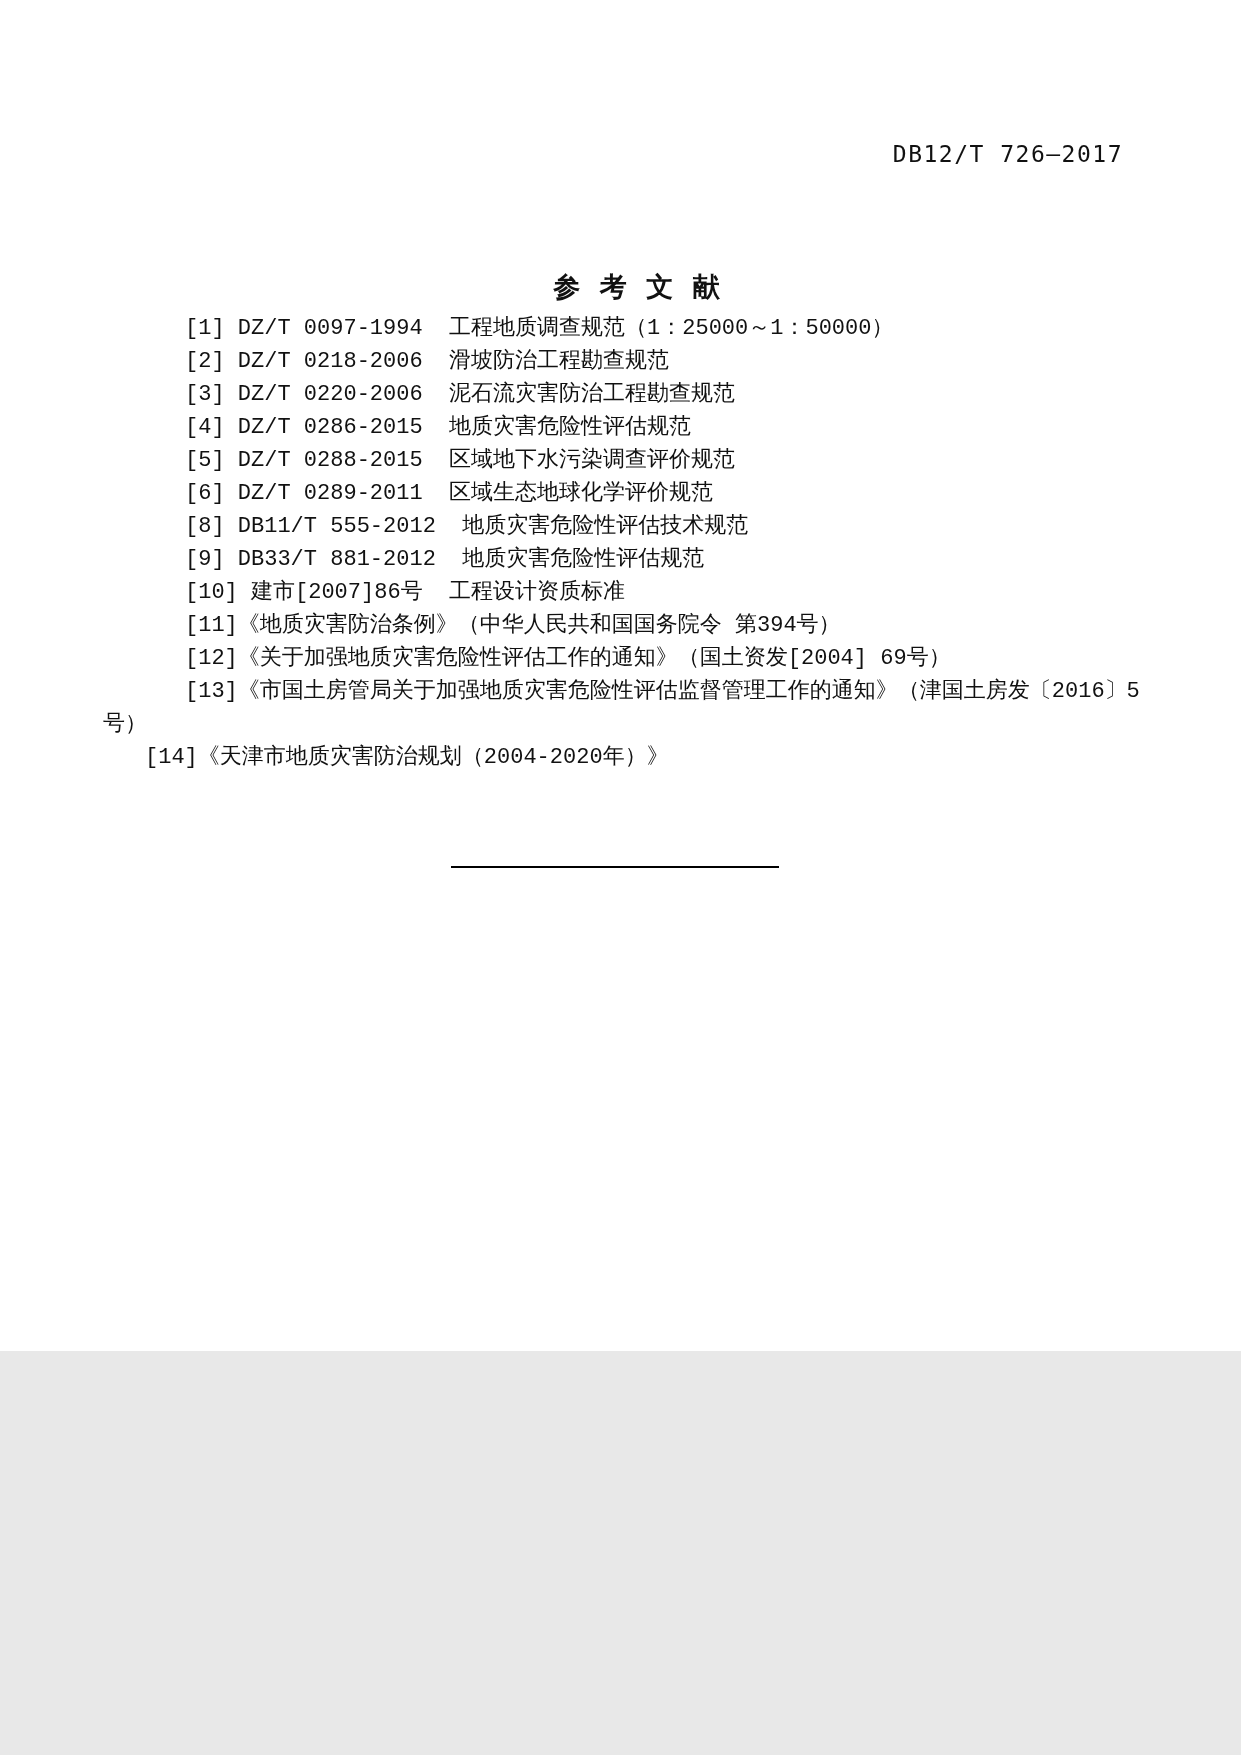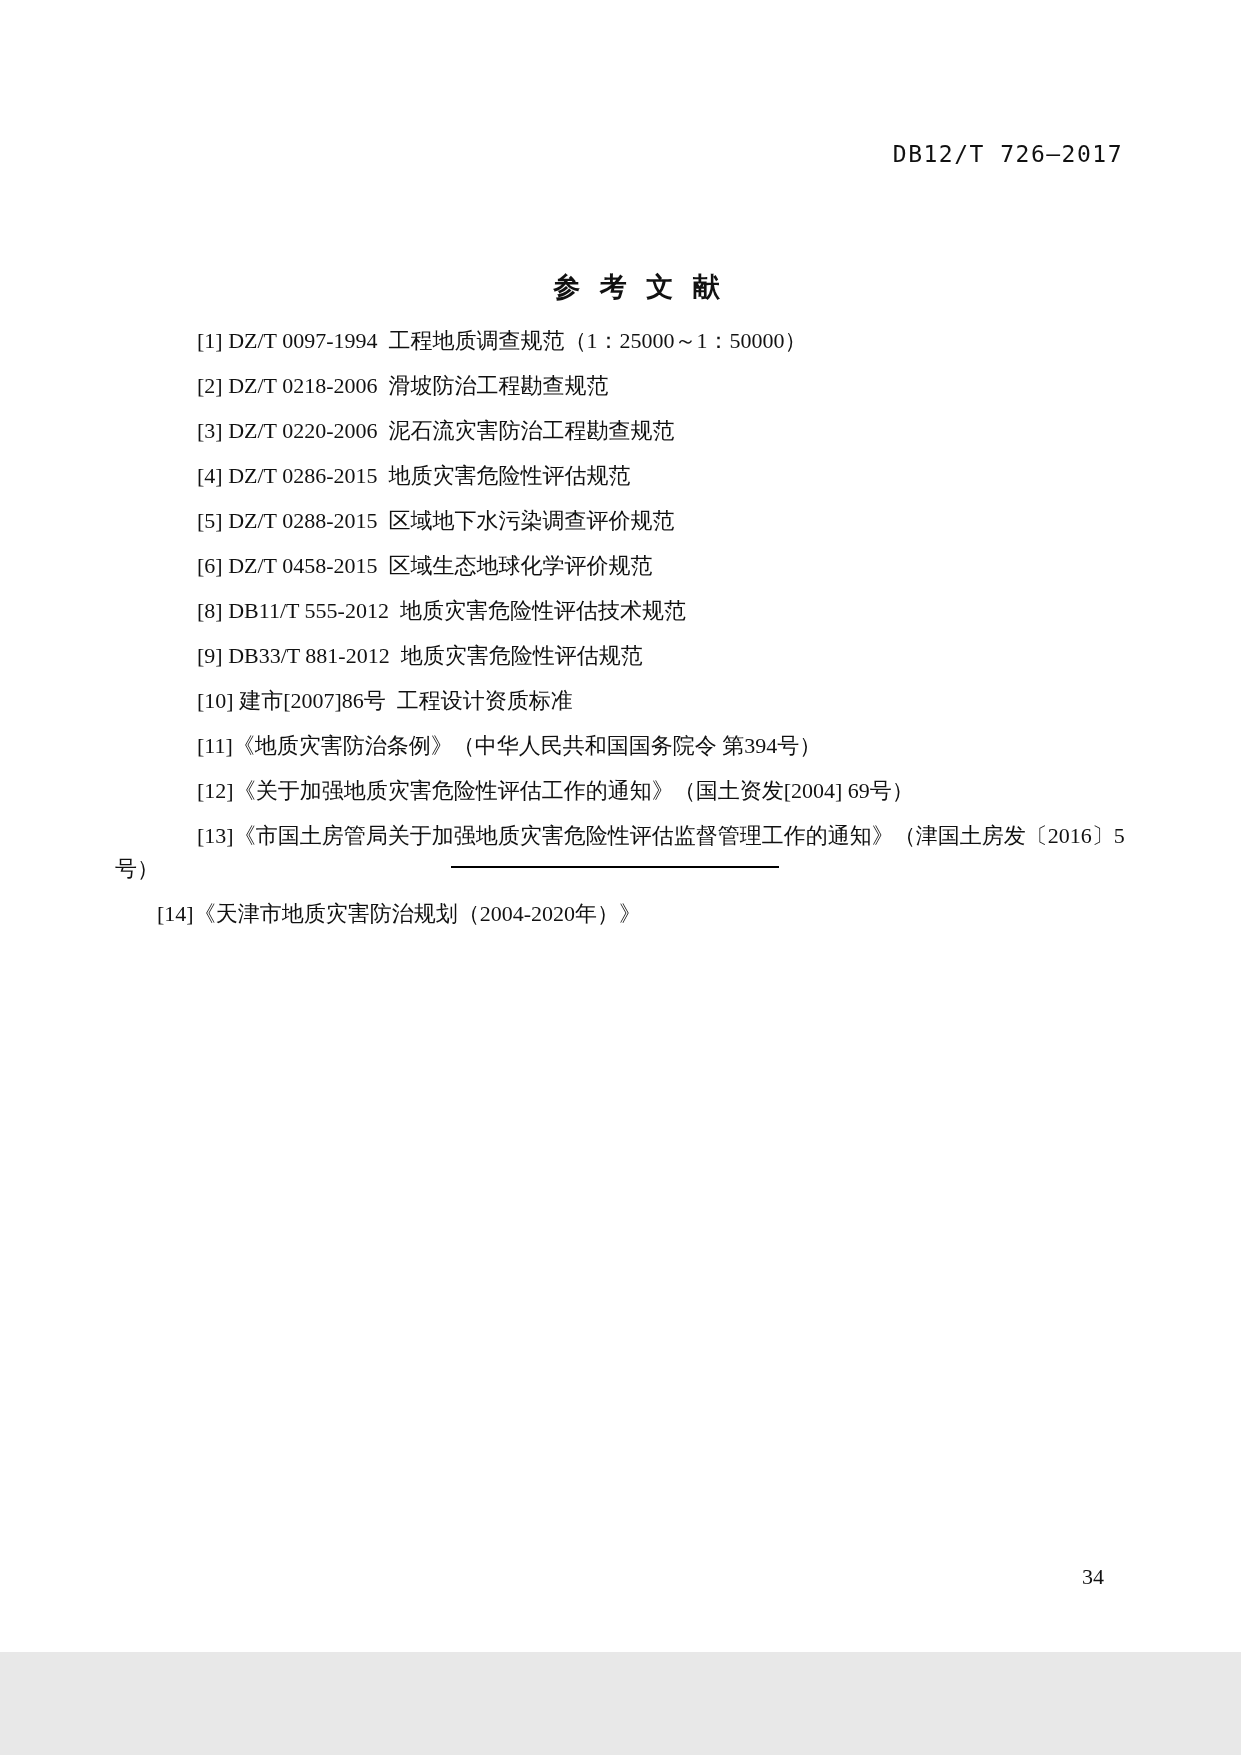--- a/index.html
+++ b/index.html
@@ -3,21 +3,21 @@
 <meta charset="utf-8">
 <style>
   html, body {
     margin: 0;
     padding: 0;
     background: #e8e8e8;
   }
   .page {
     position: relative;
     width: 1241px;
-    height: 1652px;
+    height: 1351px;
     margin: 0 auto;
     background: #ffffff;
     color: #111111;
     font-family: "Liberation Serif", "DejaVu Serif", serif;
     overflow: hidden;
   }
   .header-code {
     position: absolute;
     top: 141px;
     right: 118px;
@@ -40,23 +40,24 @@
   }
   .refs {
     position: absolute;
     top: 312px;
     left: 103px;
     width: 1038px;
     font-size: 22px;
     line-height: 33px;
   }
   .refs p {
-    margin: 12px;
+    margin: 0;
     text-indent: 82px;
     white-space: pre-wrap;
+    font-family: Liberation Mono, monospace;
   }
   .refs p:nth-child(13) {
     text-indent: 42px;
   }
   .end-divider {
     position: absolute;
     top: 866px;
     left: 451px;
     width: 328px;
     height: 0;
@@ -77,21 +78,21 @@
   <div class="header-code">DB12/T 726—2017</div>
 
   <h1 class="doc-title">参  考  文  献</h1>
 
   <div class="refs">
     <p>[1] DZ/T 0097-1994  工程地质调查规范（1：25000～1：50000）</p>
     <p>[2] DZ/T 0218-2006  滑坡防治工程勘查规范</p>
     <p>[3] DZ/T 0220-2006  泥石流灾害防治工程勘查规范</p>
     <p>[4] DZ/T 0286-2015  地质灾害危险性评估规范</p>
     <p>[5] DZ/T 0288-2015  区域地下水污染调查评价规范</p>
-    <p>[6] DZ/T 0458-2015  区域生态地球化学评价规范</p>
+    <p>[6] DZ/T 0289-2011  区域生态地球化学评价规范</p>
     <p>[8] DB11/T 555-2012  地质灾害危险性评估技术规范</p>
     <p>[9] DB33/T 881-2012  地质灾害危险性评估规范</p>
     <p>[10] 建市[2007]86号  工程设计资质标准</p>
     <p>[11]《地质灾害防治条例》（中华人民共和国国务院令 第394号）</p>
     <p>[12]《关于加强地质灾害危险性评估工作的通知》（国土资发[2004] 69号）</p>
     <p>[13]《市国土房管局关于加强地质灾害危险性评估监督管理工作的通知》（津国土房发〔2016〕5 号）</p>
     <p>[14]《天津市地质灾害防治规划（2004-2020年）》</p>
   </div>
 
   <div class="end-divider"></div>

